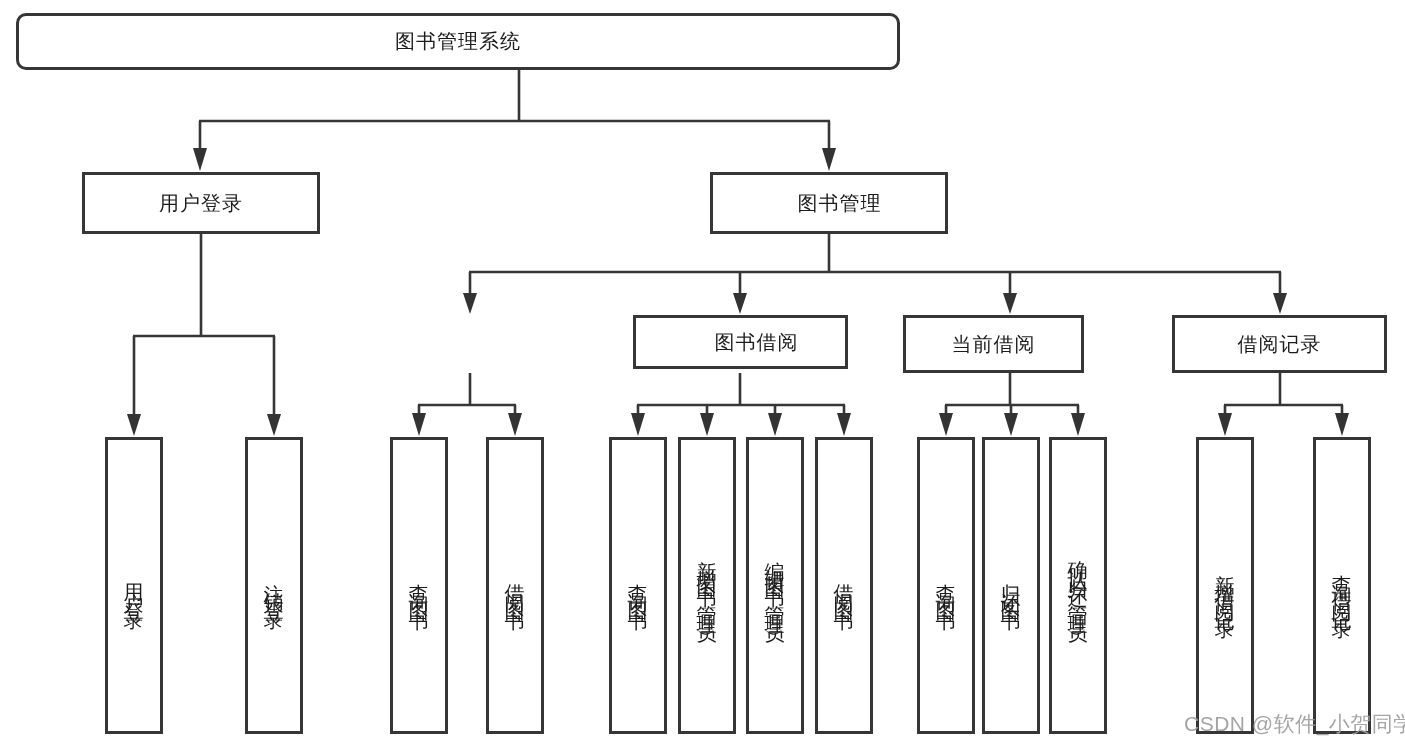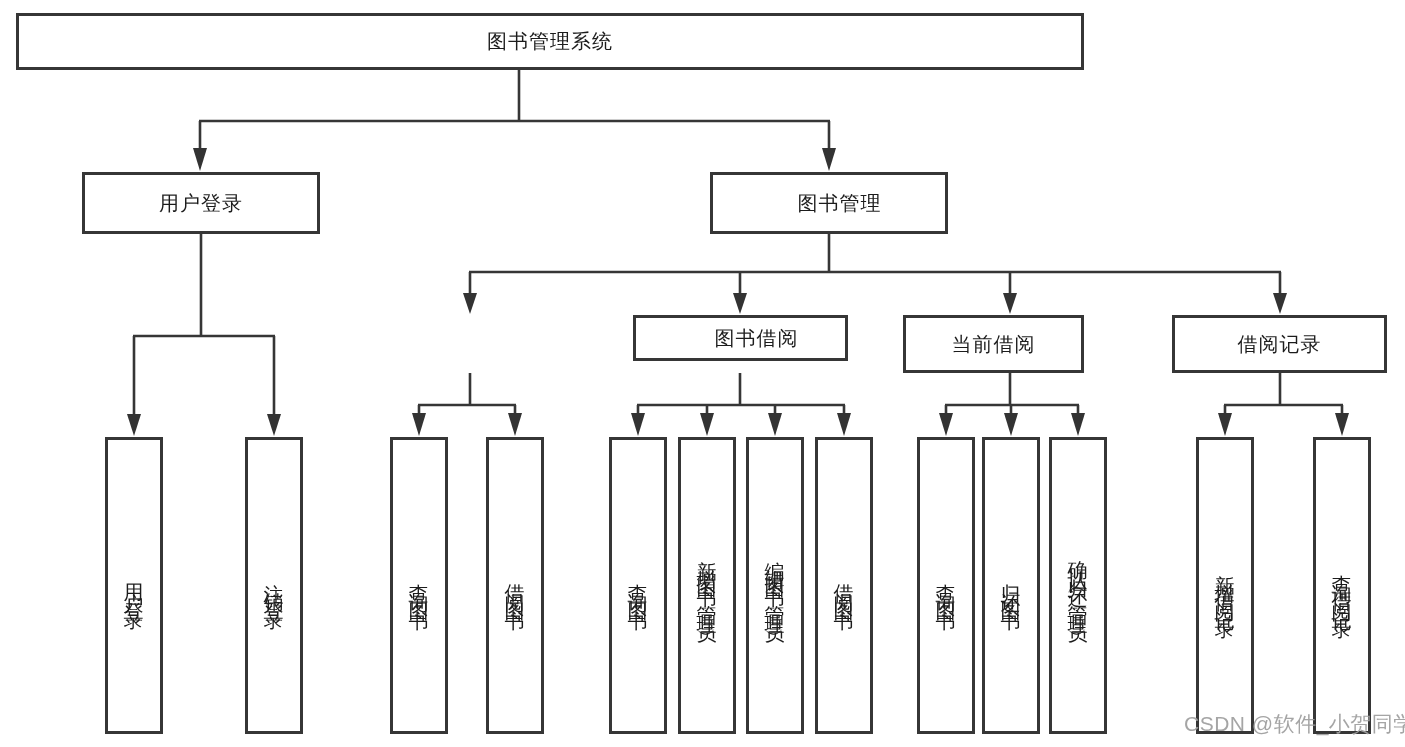--- a/index.html
+++ b/index.html
@@ -91,32 +91,32 @@
       <polygon class="head" points="1071,413 1085,413 1078,436"></polygon>
     </g>
 
     <g>
       <path class="edge" d="M1280,373 L1280,405 M1224,405 L1343,405 M1225,405 L1225,416 M1342,405 L1342,416"></path>
       <polygon class="head" points="1218,413 1232,413 1225,436"></polygon>
       <polygon class="head" points="1335,413 1349,413 1342,436"></polygon>
     </g>
   </svg>
 
-  <div class="box" style="left:16px;top:13px;width:1068px;height:57px;">
+  <div class="box" style="left:16px;top:13px;width:884px;height:57px;border-radius:10px;">
     <span>图书管理系统</span>
   </div>
 
   <div class="box" style="left:82px;top:172px;width:238px;height:62px;">
     <span>用户登录</span>
   </div>
   <div class="box" style="left:710px;top:172px;width:238px;height:62px;padding-left:21px;">
     <span>图书管理</span>
   </div>
 
-  <div class="box" style="left:633px;top:315px;width:215px;height:46px;padding-left:32px;">
+  <div class="box" style="left:633px;top:315px;width:215px;height:54px;padding-left:32px;">
     <span>图书借阅</span>
   </div>
   <div class="box" style="left:903px;top:315px;width:181px;height:58px;">
     <span>当前借阅</span>
   </div>
   <div class="box" style="left:1172px;top:315px;width:215px;height:58px;">
     <span>借阅记录</span>
   </div>
 
   <div class="box leaf" style="left:105px;top:437px;width:58px;height:297px;">

